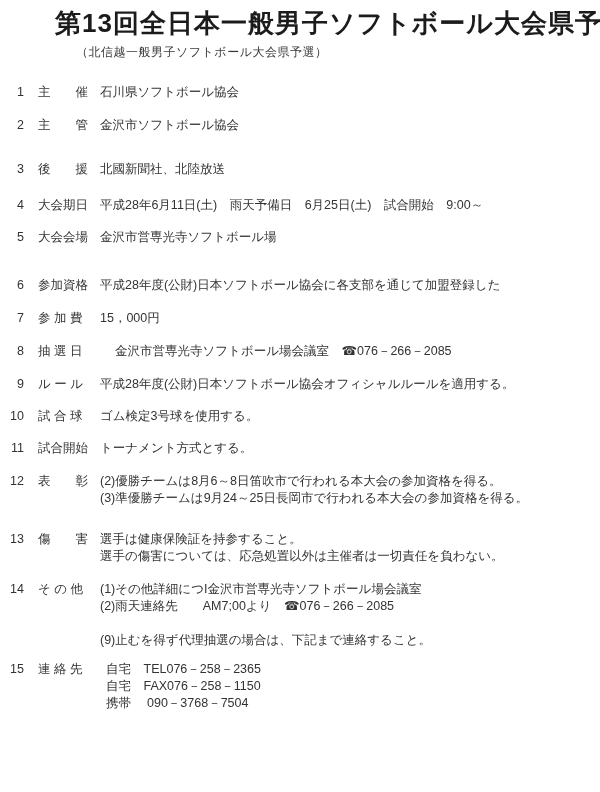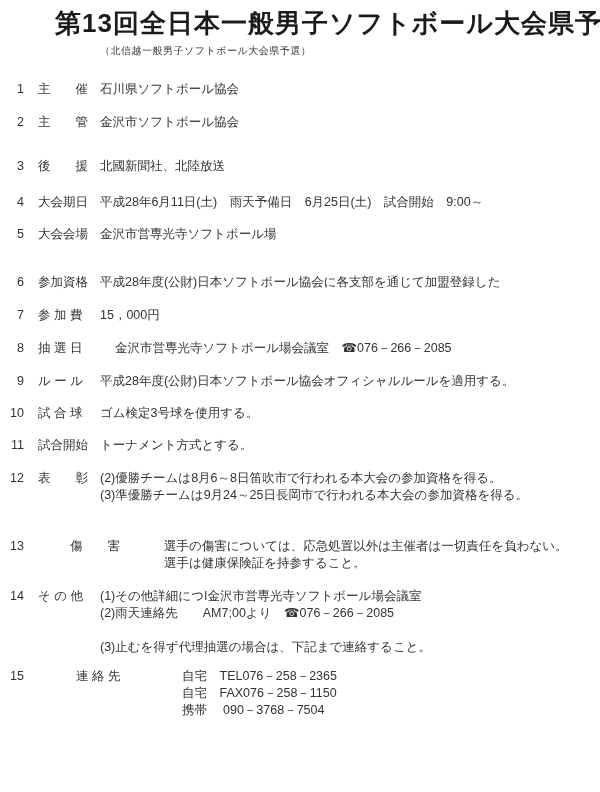--- a/index.html
+++ b/index.html
@@ -13,46 +13,46 @@
   }
   .title{
     font-size:26px;
     font-weight:bold;
     color:#1b1b1b;
     margin:6px 0 0 55px;
     letter-spacing:1px;
     white-space:pre;
   }
   .subtitle{
-    font-size:10px;
+    font-size:12px;
     color:#3a3a3a;
-    margin:3px 0 0 100px;
+    margin:3px 0 0 76px;
     letter-spacing:0.5px;
     white-space:pre;
   }
   .items{margin-top:23px;}
   .item{
     display:flex;
     align-items:flex-start;
     margin-top:16px;
     font-size:12.5px;
     line-height:17px;
   }
   .no{flex:none;width:16px;margin-left:8px;text-align:right;}
   .label{flex:none;width:52px;margin-left:14px;white-space:pre;}
   .content{flex:1;margin-left:10px;min-width:0;}
   .line{min-height:17px;white-space:pre-wrap;}
   .indent{padding-left:15px;}
   .indent-sm{padding-left:6px;}
-  .mt-12{margin-top:12px;gap:38px;}
+  .mt-12{margin-top:12px;}
   .mt-15{margin-top:15px;}
   .mt-19{margin-top:19px;}
   .mt-27{margin-top:27px;}
   .mt-31{margin-top:31px;}
-  .mt-34{margin-top:34px;gap:32px;}
+  .mt-34{margin-top:24px;}
 </style>
 </head>
 <body>
 
 <div class="page">
 
   <div class="title">第13回全日本一般男子ソフトボール大会県予選</div>
   <div class="subtitle">（北信越一般男子ソフトボール大会県予選）</div>
 
   <div class="items">
@@ -151,33 +151,33 @@
       <div class="content">
         <div class="line">(2)優勝チームは8月6～8日笛吹市で行われる本大会の参加資格を得る。</div>
         <div class="line">(3)準優勝チームは9月24～25日長岡市で行われる本大会の参加資格を得る。</div>
       </div>
     </div>
 
     <div class="item mt-34">
       <span class="no">13</span>
       <span class="label">傷　　害</span>
       <div class="content">
+        <div class="line">選手は健康保険証を持参すること。</div>
         <div class="line">選手の傷害については、応急処置以外は主催者は一切責任を負わない。</div>
-        <div class="line">選手は健康保険証を持参すること。</div>
       </div>
     </div>
 
     <div class="item">
       <span class="no">14</span>
       <span class="label">そ の 他</span>
       <div class="content">
         <div class="line">(1)その他詳細につI金沢市営専光寺ソフトボール場会議室</div>
         <div class="line">(2)雨天連絡先　　AM7;00より　☎076－266－2085</div>
         <div class="line"></div>
-        <div class="line">(3)止むを得ず代理抽選の場合は、下記まで連絡すること。</div>
+        <div class="line">(9)止むを得ず代理抽選の場合は、下記まで連絡すること。</div>
       </div>
     </div>
 
     <div class="item mt-12">
       <span class="no">15</span>
       <span class="label">連 絡 先</span>
       <div class="content">
         <div class="line indent-sm">自宅　TEL076－258－2365</div>
         <div class="line indent-sm">自宅　FAX076－258－1150</div>
         <div class="line indent-sm">携帯　 090－3768－7504</div>

